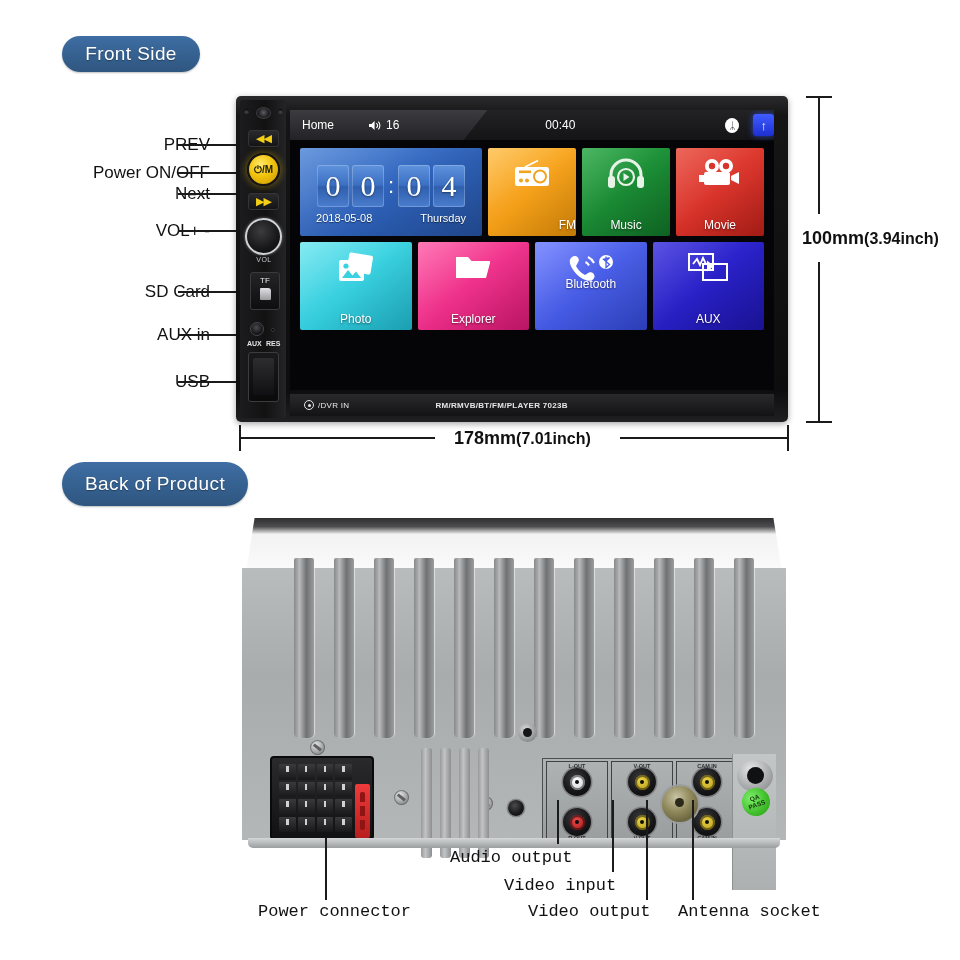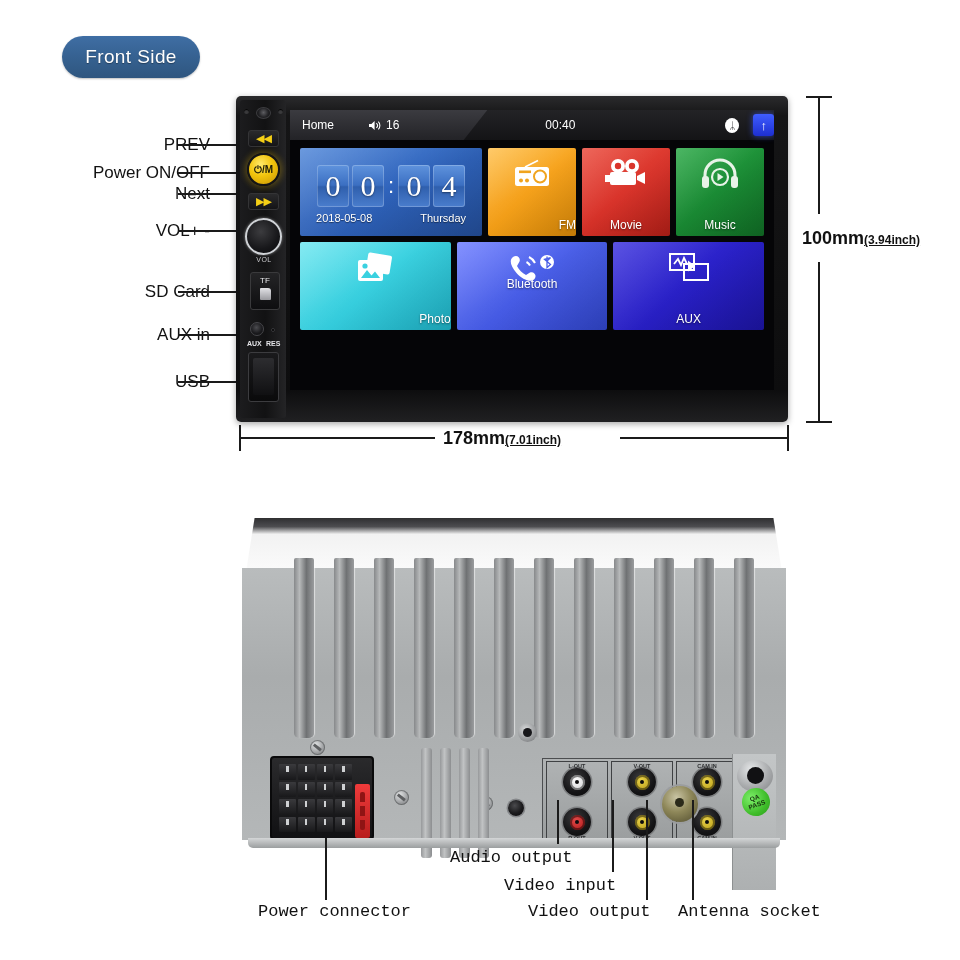--- a/index.html
+++ b/index.html
@@ -17,21 +17,21 @@
     position: absolute;
     background: linear-gradient(180deg,#3f6ea4 0%,#35608f 55%,#2f567f 100%);
     border-radius: 22px;
     color: #fff;
     font-size: 19px;
     letter-spacing: .4px;
     display: flex; align-items: center; justify-content: center;
     box-shadow: 0 1px 2px rgba(0,0,0,.25);
     text-shadow: 0 1px 1px rgba(0,0,0,.35);
   }
-  #badge-front { left: 62px; top: 36px; width: 138px; height: 42px; }
+  #badge-front { left: 62px; top: 36px; width: 138px; height: 36px; }
   #badge-back  { left: 62px; top: 462px; width: 186px; height: 44px; }
 
   
   .callout { position: absolute; font-size: 17px; color: #111; white-space: nowrap; }
   .callout .txt { position: absolute; right: 0; top: 50%; transform: translateY(-50%); }
   .leader { position: absolute; height: 1.5px; background: #1a1a1a; }
 
   
   #front-unit {
     position: absolute; left: 236px; top: 96px; width: 552px; height: 326px;
@@ -193,21 +193,21 @@
     position: relative;
   }
   #dvr-dot::after { content: ""; position: absolute; left: 2.5px; top: 2.5px;
                     width: 3px; height: 3px; border-radius: 50%; background: #e6e6ea; }
   #model-txt { margin-left: 86px; font-weight: bold; }
 
   
   .dim-line { position: absolute; background: #1b1b1b; }
   .dim-txt { position: absolute; color: #111; white-space: nowrap; }
   .dim-txt .big { font-size: 18px; font-weight: bold; }
-  .dim-txt .small { font-size: 12px; font-weight: bold; text-decoration: underline; }
+  .dim-txt .small { font-size: 16px; font-weight: bold; }
 
   
   #back-unit {
     position: absolute; left: 236px; top: 518px; width: 556px; height: 322px;
   }
   #back-top {
     position: absolute; left: 10px; top: 0; right: 10px; height: 54px;
     background: linear-gradient(180deg,#2f2f31 0%,#4d4d50 16%,#f2f2f2 30%,#fbfbfb 100%);
     border-radius: 7px 7px 0 0;
     clip-path: polygon(1.6% 0, 98.4% 0, 100% 100%, 0 100%);
@@ -356,20 +356,21 @@
   
   .b-label { position: absolute; font-size: 17px; color: #111; white-space: nowrap; font-family: Liberation Mono, monospace; }
   .b-leader { position: absolute; width: 1.5px; background: #1b1b1b; }
 </style>
 </head>
 <body>
 
 <div class="stage">
 
   <div class="badge" id="badge-front">Front Side</div>
+  <div class="badge" id="badge-back">Back of Product</div>
 
   <div class="callout" style="left:60px; top:135px; width:150px; height:20px;">
     <span class="txt">PREV</span>
   </div>
   <div class="leader" style="left:215px; top:144px; width:22px;"></div>
 
   <div class="callout" style="left:30px; top:163px; width:180px; height:20px;">
     <span class="txt">Power ON/OFF</span>
   </div>
   <div class="leader" style="left:215px; top:172px; width:22px;"></div>
@@ -478,63 +479,72 @@
                 <path d="M14 9 27 2.5" stroke="#fff" stroke-width="1.8"></path>
                 <circle cx="29" cy="18.5" r="6" fill="none" stroke="#f0a41f" stroke-width="2"></circle>
                 <rect x="8" y="12.5" width="12" height="2.6" fill="#f0a41f"></rect>
                 <circle cx="10" cy="22.5" r="2" fill="#f0a41f"></circle>
                 <circle cx="16" cy="22.5" r="2" fill="#f0a41f"></circle>
               </svg>
             </span>
             <span class="cap">FM</span>
           </div>
 
+          <div class="tile" style="background:linear-gradient(150deg,#2aa846,#1a8a34 50%,#117026);">
+            <span class="glyph">
+              <svg width="40" height="32" viewBox="0 0 40 32">
+                <path d="M5 22v-5a15 15 0 0 1 30 0v5" fill="none" stroke="#e8f3e8" stroke-width="3"></path>
+                <rect x="2" y="18" width="7" height="12" rx="3" fill="#e8f3e8"></rect>
+                <rect x="31" y="18" width="7" height="12" rx="3" fill="#e8f3e8"></rect>
+                <circle cx="20" cy="19" r="8" fill="none" stroke="#e8f3e8" stroke-width="2.2"></circle>
+                <path d="M17.5 15l6 4-6 4z" fill="#e8f3e8"></path>
+              </svg>
+            </span>
+            <span class="cap">Music</span>
+          </div>
+
           <div class="tile" style="background:linear-gradient(150deg,#ea4a3c,#d9342b 50%,#b92018);">
             <span class="glyph">
               <svg width="44" height="30" viewBox="0 0 44 30">
                 <circle cx="14" cy="8" r="7" fill="#fff"></circle>
                   <circle cx="14" cy="8" r="3.2" fill="#d9342b"></circle>
                 <circle cx="28" cy="8" r="7" fill="#fff"></circle>
                   <circle cx="28" cy="8" r="3.2" fill="#d9342b"></circle>
                 <rect x="6" y="14" width="26" height="13" rx="2" fill="#fff"></rect>
                 <path d="M33 18l8-4v12l-8-4z" fill="#fff"></path>
                 <rect x="1" y="17" width="5" height="7" fill="#fff"></rect>
               </svg>
             </span>
             <span class="cap">Movie</span>
           </div>
-
-          <div class="tile" style="background:linear-gradient(150deg,#2aa846,#1a8a34 50%,#117026);">
-            <span class="glyph">
-              <svg width="40" height="32" viewBox="0 0 40 32">
-                <path d="M5 22v-5a15 15 0 0 1 30 0v5" fill="none" stroke="#e8f3e8" stroke-width="3"></path>
-                <rect x="2" y="18" width="7" height="12" rx="3" fill="#e8f3e8"></rect>
-                <rect x="31" y="18" width="7" height="12" rx="3" fill="#e8f3e8"></rect>
-                <circle cx="20" cy="19" r="8" fill="none" stroke="#e8f3e8" stroke-width="2.2"></circle>
-                <path d="M17.5 15l6 4-6 4z" fill="#e8f3e8"></path>
-              </svg>
-            </span>
-            <span class="cap">Music</span>
-          </div>
         </div>
 
         <div id="tile-row2">
 
-          <div class="tile" style="background:linear-gradient(150deg,#6ee6f0,#3ad1e0 45%,#1fb6cb);align-items:flex-end;">
+          <div class="tile" style="background:linear-gradient(150deg,#6ee6f0,#3ad1e0 45%,#1fb6cb);">
             <span class="glyph">
               <svg width="40" height="32" viewBox="0 0 40 32">
                 <rect x="12" y="2" width="24" height="19" rx="2" fill="#fff" transform="rotate(9 24 11)"></rect>
                 <rect x="3" y="8" width="25" height="21" rx="2" fill="#fff"></rect>
                 <path d="M6 26l6-8 4.5 5.5 3.5-4 5 6.5z" fill="#3ad1e0"></path>
                 <circle cx="10" cy="14" r="2.6" fill="#3ad1e0"></circle>
               </svg>
             </span>
             <span class="cap">Photo</span>
           </div>
 
+          <div class="tile" style="background:linear-gradient(150deg,#ff5fa8,#f0338c 45%,#d41872);">
+            <span class="glyph">
+              <svg width="40" height="30" viewBox="0 0 40 30">
+                <path d="M3 5h12l3.5 4H37v3H3z" fill="#fff"></path>
+                <path d="M3 11h34l-4 15H3z" fill="#fff"></path>
+              </svg>
+            </span>
+            <span class="cap">Explorer</span>
+          </div>
 
           <div class="tile" style="background:linear-gradient(150deg,#6d7dff,#4a5fe8 45%,#3247d0);justify-content:center;">
             <span class="glyph">
               <svg width="46" height="30" viewBox="0 0 46 30">
                 <path d="M4 5c4-3 8 1 6.5 4.5L8 14c2 4 5 7 9 9l4-2.5c3.5-1.5 7.5 2.5 4.5 6.5-3 4-12 1-18-6S0 8 4 5z" fill="#fff"></path>
                 <path d="M20 5a13 13 0 0 1 6 6" stroke="#fff" stroke-width="2" fill="none"></path>
                 <path d="M17.5 10a8 8 0 0 1 3.5 3.5" stroke="#fff" stroke-width="2" fill="none"></path>
                 <circle cx="38" cy="10" r="7" fill="#fff"></circle>
                 <path d="M38 4.5v11l3.5-3-6-5.2 6-1.6-3.5 3.3" stroke="#4a5fe8" stroke-width="1.3" fill="none"></path>
               </svg>
@@ -551,35 +561,40 @@
                 <path d="M20 14l8 6-8 6" fill="#fff" transform="translate(2,-4) scale(.9)"></path>
               </svg>
             </span>
             <span class="cap">AUX</span>
           </div>
 
         </div>
       </div>
     </div>
 
+    <div id="bottom-bezel">
+      <span id="dvr-dot"></span>
+      <span>/DVR IN</span>
+      <span id="model-txt">RM/RMVB/BT/FM/PLAYER 7023B</span>
+    </div>
   </div>
 
   <div class="dim-line" style="left:818px; top:96px; width:1.6px; height:118px;"></div>
   <div class="dim-line" style="left:818px; top:262px; width:1.6px; height:160px;"></div>
   <div class="dim-line" style="left:806px; top:96px; width:26px; height:1.6px;"></div>
   <div class="dim-line" style="left:806px; top:421px; width:26px; height:1.6px;"></div>
   <div class="dim-txt" style="left:802px; top:228px;">
     <span class="big">100mm</span><span class="small">(3.94inch)</span>
   </div>
 
   <div class="dim-line" style="left:240px; top:437px; width:195px; height:1.6px;"></div>
   <div class="dim-line" style="left:620px; top:437px; width:168px; height:1.6px;"></div>
   <div class="dim-line" style="left:239px; top:425px; width:1.6px; height:26px;"></div>
   <div class="dim-line" style="left:787px; top:425px; width:1.6px; height:26px;"></div>
-  <div class="dim-txt" style="left:443px; top:428px;">
+  <div class="dim-txt" style="left:454px; top:428px;">
     <span class="big">178mm</span><span class="small">(7.01inch)</span>
   </div>
 
   <div id="back-unit">
     <div id="back-top"></div>
     <div id="back-body">
 
       <div id="fins">
         <div class="fin"></div>
         <div class="fin"></div>

